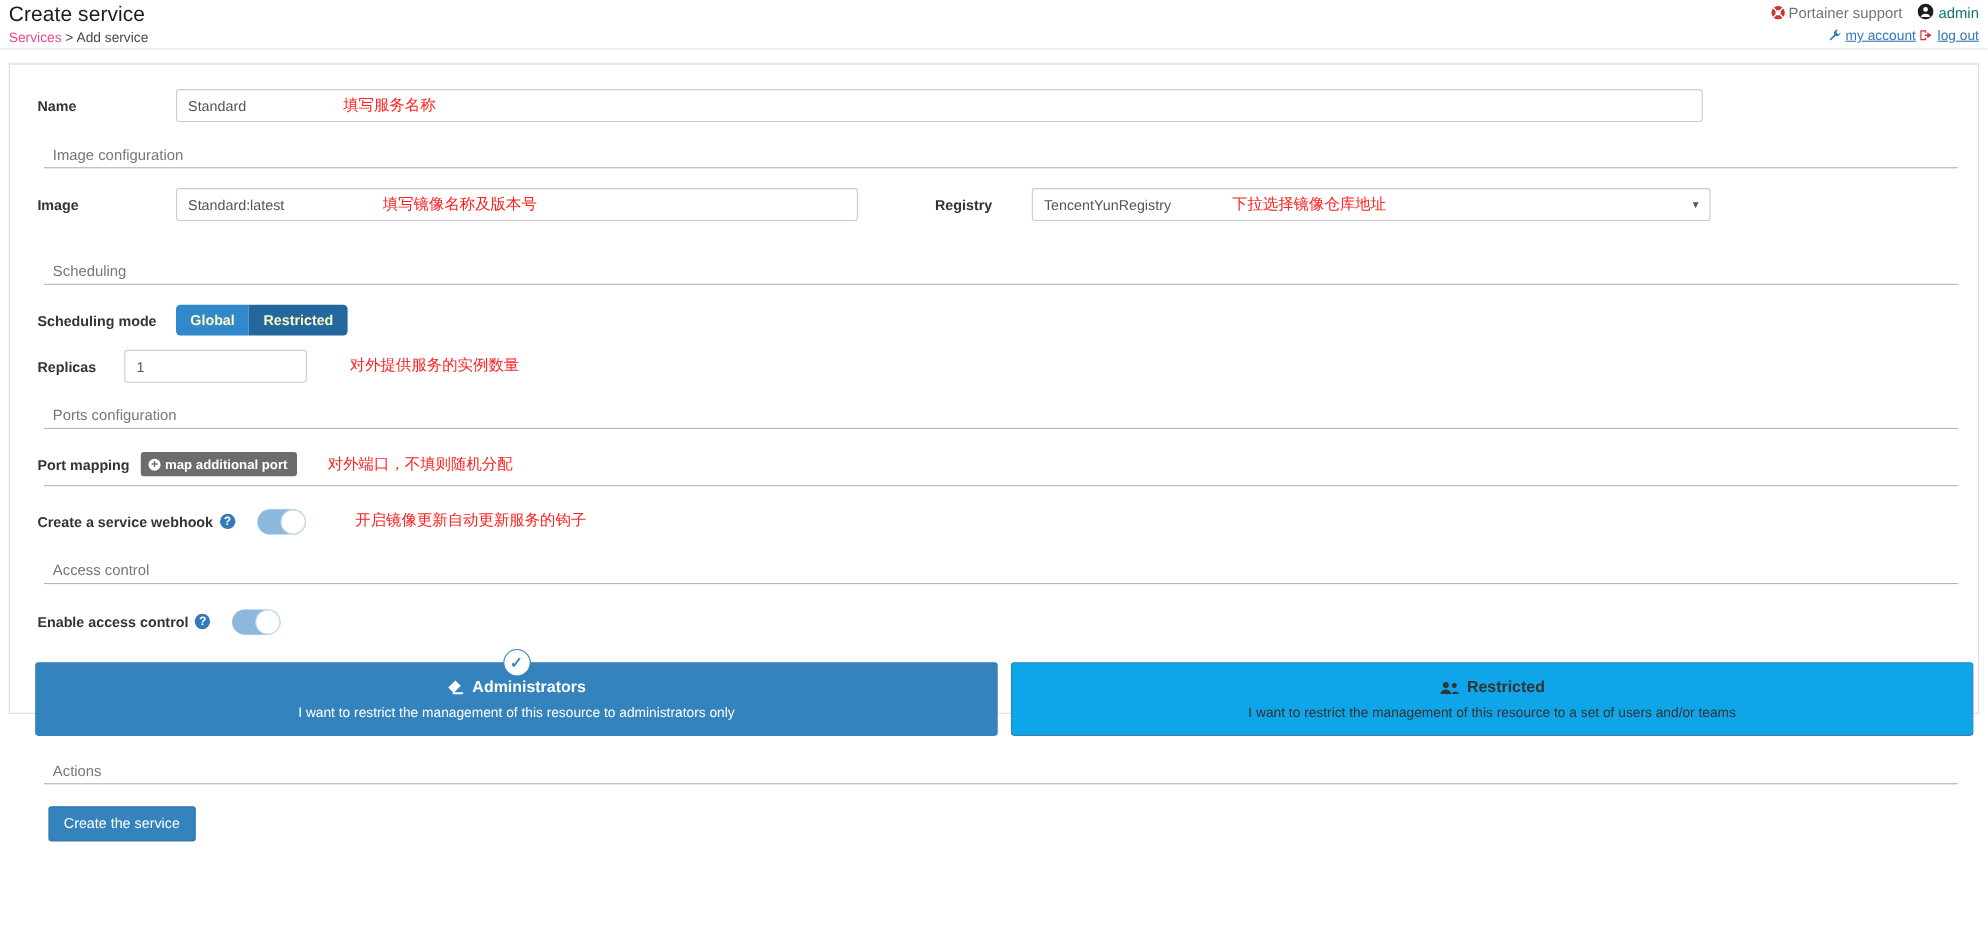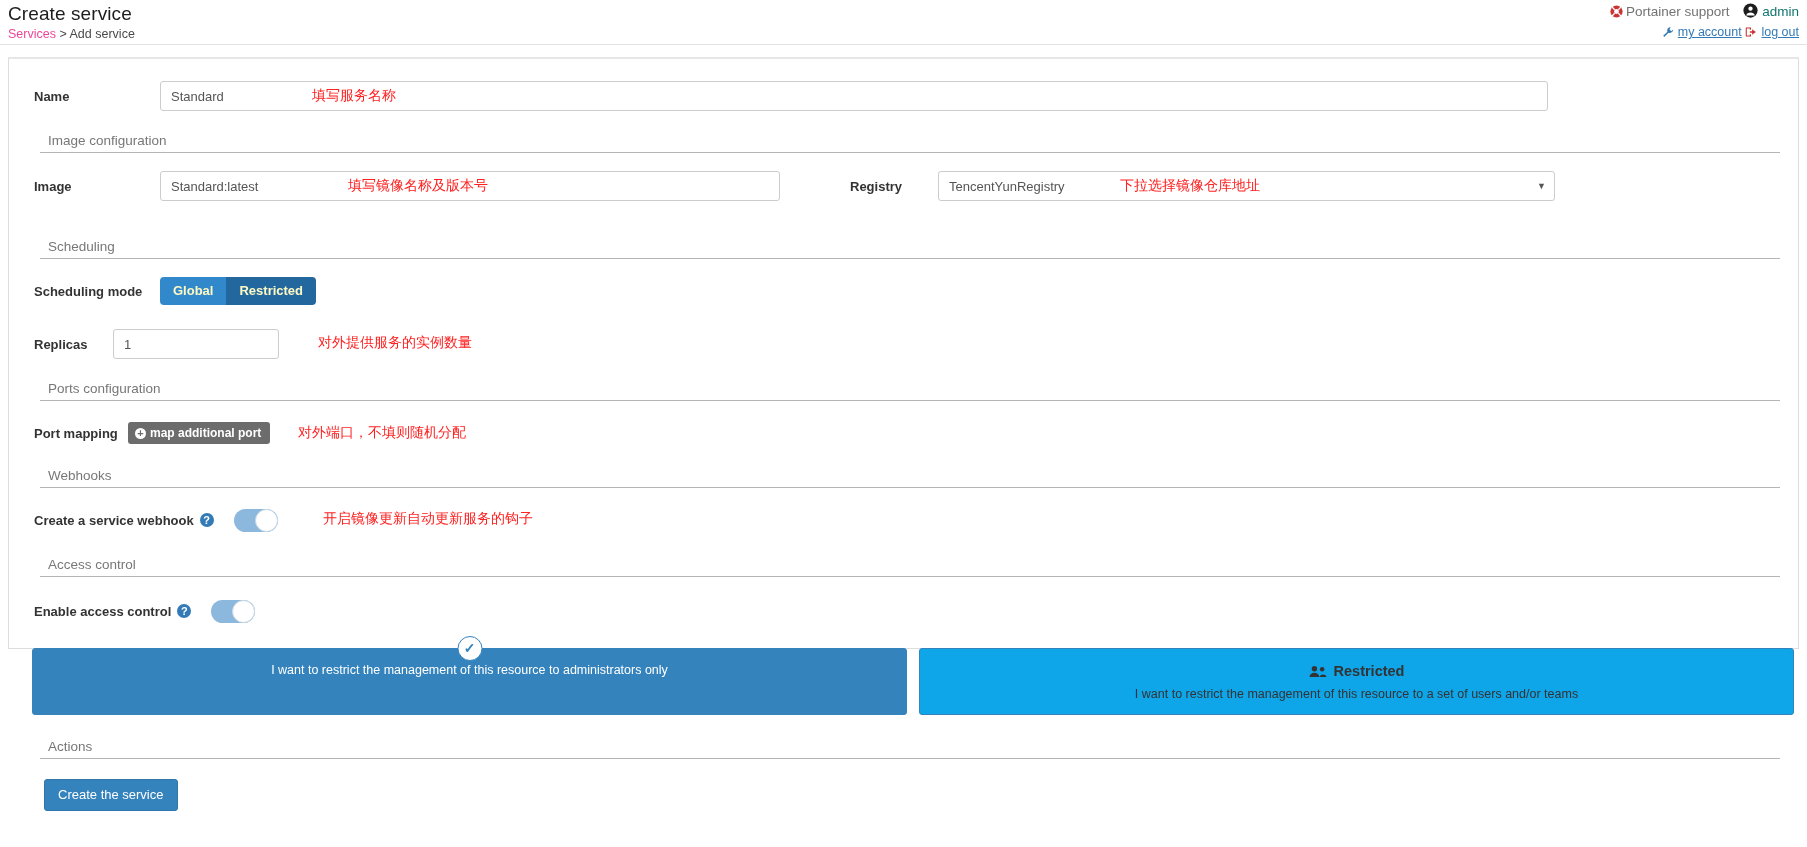--- a/index.html
+++ b/index.html
@@ -373,42 +373,41 @@
   
   <div class="form-row" style="height:32px;margin-top:16px;">
     <div class="lbl lbl-w">Scheduling mode</div>
     <div class="btn-group">
       <button class="btn-seg first" style="background:#3189cc;">Global</button>
       <button class="btn-seg last" style="background:#22689f;">Restricted</button>
     </div>
   </div>
 
   
-  <div class="form-row" style="height:34px;margin-top:20px;">
+  <div class="form-row" style="height:34px;margin-top:9px;">
     <div class="lbl lbl-w">Replicas</div>
     <input class="inp inp-replicas" type="text" style="margin-left: -47px;" value="1">
     <span class="note" style="left:300px;top:7px;">对外提供服务的实例数量</span>
   </div>
 
   
   <div class="section" style="margin-top:20px;">Ports configuration</div>
   <div class="section-line"></div>
 
   
   <div class="form-row" style="height:30px;margin-top:17px;">
     <div class="lbl" style="width:110px;flex:0 0 110px;">Port mapping</div>
     <button class="btn-grey">
       <span class="plus-circle">+</span>
       <span>map additional port</span>
     </button>
     <span class="note" style="left:280px;top:6px;">对外端口，不填则随机分配</span>
   </div>
 
   
-  <div class="section" style="margin-top:20px;">Webhooks</div>
   <div class="section-line"></div>
 
   
   <div class="form-row" style="height:30px;margin-top:17px;">
     <div class="lbl" style="width:auto;flex:0 0 auto;">Create a service webhook</div>
     <span class="help-ico">?</span>
     <span class="toggle" style="margin-left:20px;">
       <span class="knob"></span>
     </span>
     <span class="note" style="left:305px;top:5px;">开启镜像更新自动更新服务的钩子</span>
@@ -424,20 +423,29 @@
     <span class="help-ico">?</span>
     <span class="toggle" style="margin-left:20px;">
       <span class="knob"></span>
     </span>
   </div>
 
   
   <div class="cards">
     <div class="card selected">
       <span class="check-badge">✓</span>
+      <div class="card-title">
+        <span>
+          <svg width="16" height="14" viewBox="0 0 18 16" style="display:block">
+            <path d="M6.5 13 L1.5 8 L9 0.8 L14.6 6.2 L7.8 13 z" fill="#ffffff"></path>
+            <path d="M6.2 13 h10.8 v1.9 H6.2 z" fill="#ffffff"></path>
+          </svg>
+        </span>
+        <span>Administrators</span>
+      </div>
       <div class="card-desc">I want to restrict the management of this resource to administrators only</div>
     </div>
 
     <div class="card plain">
       <div class="card-title">
         <span>
           <svg width="18" height="13" viewBox="0 0 20 14" style="display:block">
             <circle cx="6" cy="4" r="3" fill="#333"></circle>
             <circle cx="14.6" cy="4.4" r="2.5" fill="#333"></circle>
             <path d="M0.6 13 a5.4 4.6 0 0 1 10.8 0 z" fill="#333"></path>

